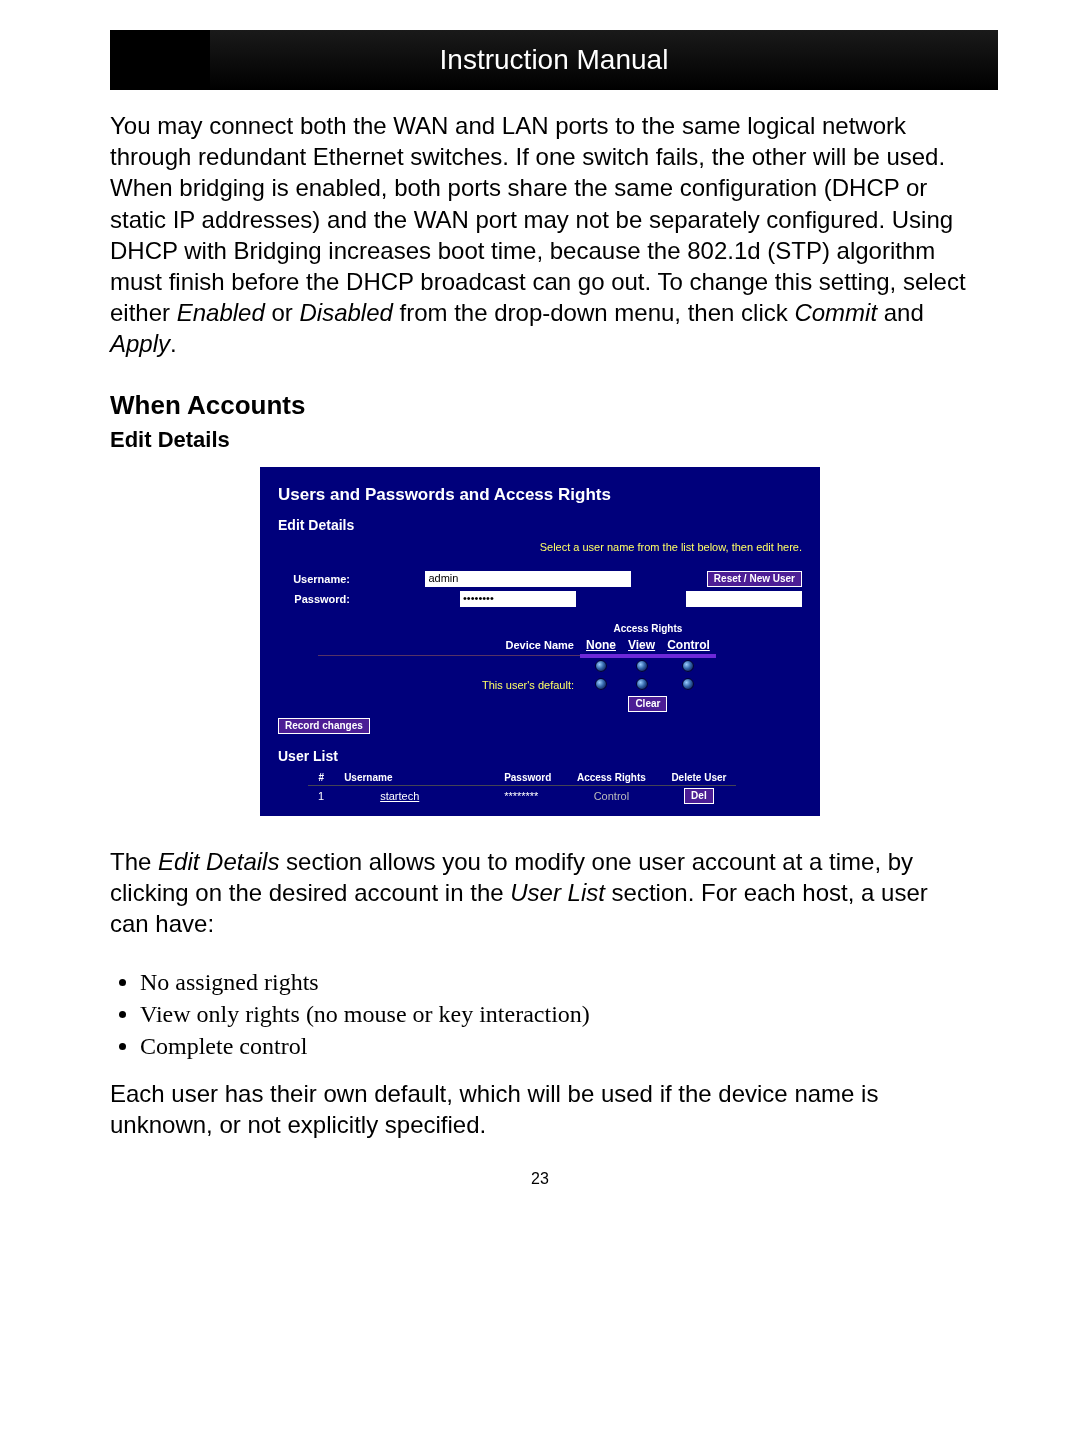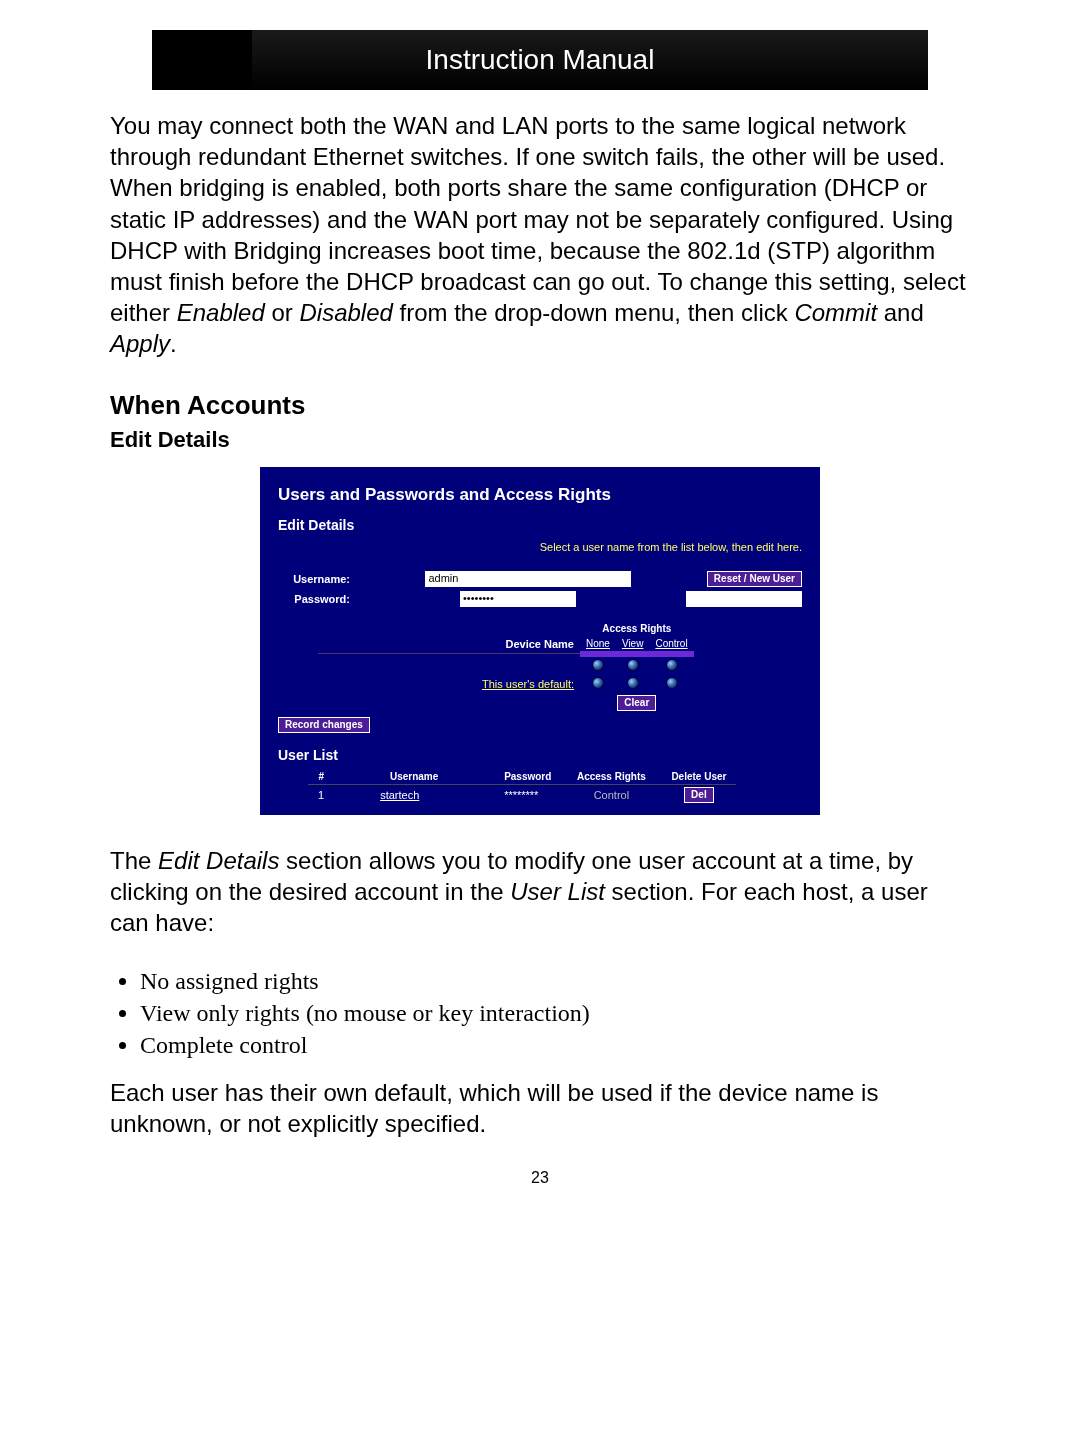--- a/index.html
+++ b/index.html
@@ -9,21 +9,21 @@
     font-family: Arial, Helvetica, sans-serif;
     color: #000;
     width: 1080px;
   }
   .page {
     width: 860px;
     margin: 0 auto;
     padding: 30px 0 50px 0;
   }
   .header-bar {
-    width: 776px;
+    width: 888px;
     margin: 0 auto 20px auto;
     height: 60px;
     background: linear-gradient(to bottom, #1a1a1a 0%, #000 100%);
     color: #fff;
     text-align: center;
     line-height: 60px;
     font-family: "Arial Narrow", Arial, sans-serif;
     font-size: 28px;
     font-stretch: condensed;
     position: relative;
@@ -128,49 +128,49 @@
     text-align: right;
     font-weight: bold;
     width: 250px;
     border-bottom: 1px solid #536;
   }
   .ss-table .ar-head {
     font-weight: bold;
     font-size: 10px;
   }
   .ss-table .col-head {
-    font-weight: normal;
-    font-size: 10px;
+    font-weight: bold;
+    font-size: 12px;
     text-decoration: underline;
-    border-bottom: 6px solid #6d28d9;
+    border-bottom: 4px solid #6d28d9;
   }
   .radio {
     width: 10px; height: 10px;
     border-radius: 50%;
     background: radial-gradient(circle at 35% 35%, #9cf 0%, #36a 45%, #003 100%);
     display: inline-block;
     border: 1px solid #003;
   }
-  .ss-default-row td { color: #ffff66; text-decoration: underline; }
+  .ss-default-row td { color: #ffff66; }
   .ss-default-row .lab { text-align: right; font-size: 11px; }
   .ss-userlist-title {
     font-weight: bold;
     font-size: 14px;
     margin: 14px 0 6px 0;
   }
   .ul-table {
     border-collapse: collapse;
     font-size: 11px;
     margin-left: 30px;
   }
   .ul-table th {
     font-weight: bold;
     padding: 2px 10px;
     border-bottom: 1px solid #445;
-    text-align: center;
+    text-align: left;
     font-size: 10px;
   }
   .ul-table th.ctr, .ul-table td.ctr { text-align: center; }
   .ul-table th.rt, .ul-table td.rt { text-align: right; }
   .ul-table td {
     padding: 2px 10px;
   }
   .ul-table .uname { text-decoration: underline; cursor: pointer; margin-left: 36px; }
   .ul-table .rights { color: #bbb; }
   ul.bullets {

